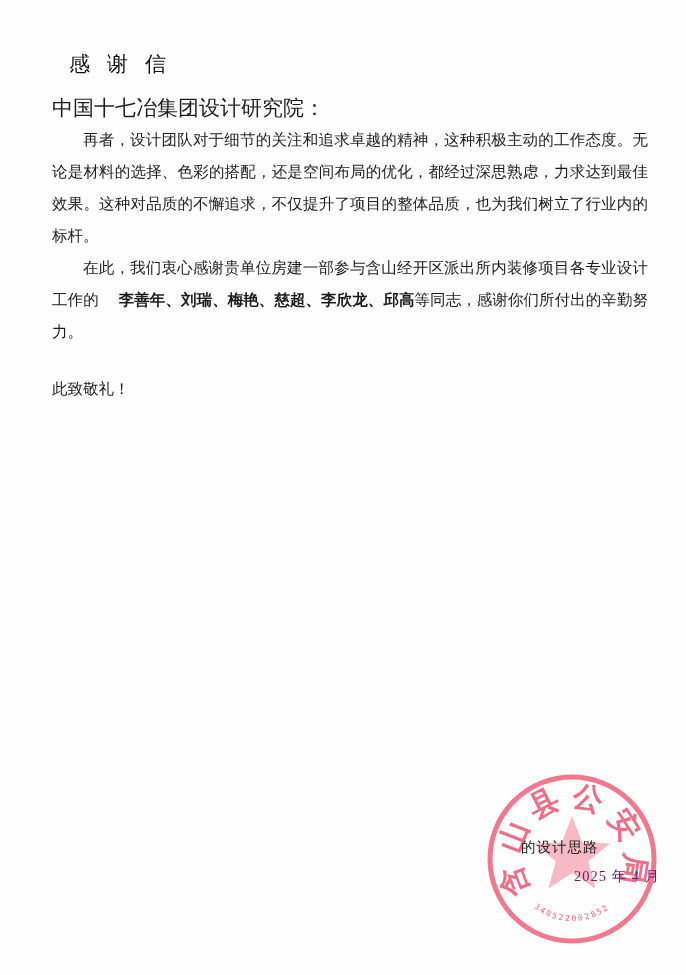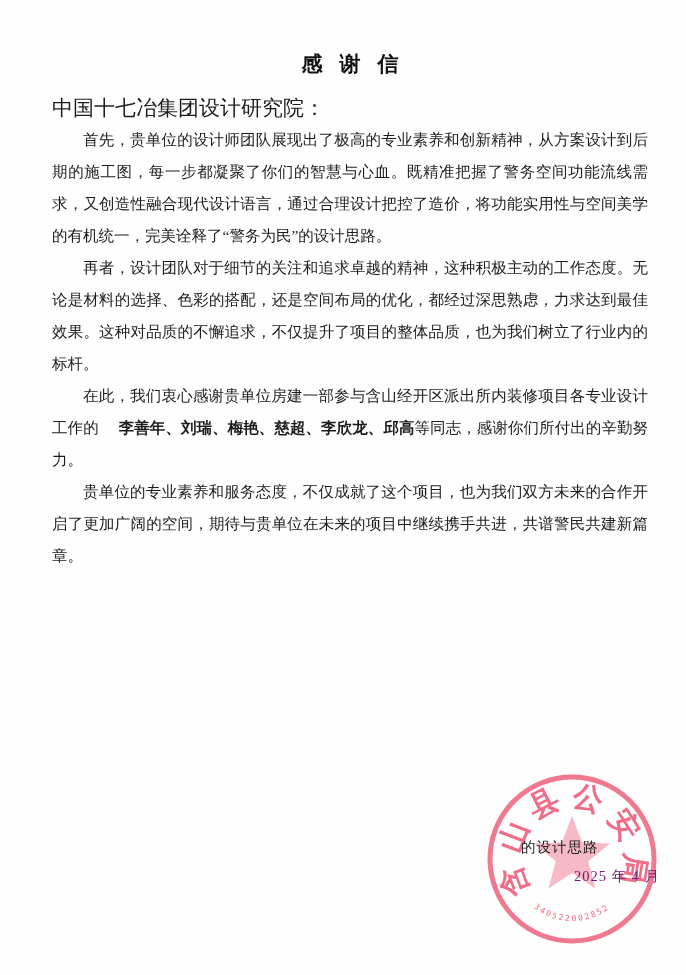--- a/index.html
+++ b/index.html
@@ -5,22 +5,22 @@
   :root { --seal-color: #ed5a76; }
   html,body { margin:0; padding:0; background:#ffffff; }
   .page {
     position:relative; width:686px; height:975px;
     background:#fefefe; overflow:hidden;
     font-family:"Liberation Serif","DejaVu Serif",serif;
     color:#1c1c1c;
   }
   .content { padding:50px 38px 0 52px; }
   .title {
-    margin:0 0 14px 0; text-align:center;
-    font-size:21px; font-weight:bold; color:#111;
+    margin:0 0 14px 0; 
+    font-size:21px; font-weight:normal; color:#111;
     letter-spacing:17px; text-indent:17px;
   }
   .recipient { margin:0; font-size:21px; line-height:32px; }
   .para {
     margin:0; font-size:15.5px; line-height:32px;
     text-align:justify; text-indent:2em;
   }
   .names { font-weight:bold;margin-left:20px; }
   .closing { margin:25px 0 0 0; font-size:15.5px; line-height:32px; }
 
@@ -45,24 +45,23 @@
     font-family:"DejaVu Sans Mono",monospace;
   }
 </style>
 </head>
 <body>
 
 <div class="page">
   <div class="content">
     <h1 class="title">感谢信</h1>
     <p class="recipient">中国十七冶集团设计研究院：</p>
-    <p class="para">首先，贵单位的设计师团队展现出了极高的专业素养和创新精神，从方案设计到后期的施工图，每一步都凝聚了你们的智慧与心血。既精准把握了警务空间功能流线需求，又创造性融合现代设计语言，通过合理设计把控了造价，将功能实用性与空间美学的有机统一，完美诠释了“警务为民”的设计思路。</p>
     <p class="para">再者，设计团队对于细节的关注和追求卓越的精神，这种积极主动的工作态度。无论是材料的选择、色彩的搭配，还是空间布局的优化，都经过深思熟虑，力求达到最佳效果。这种对品质的不懈追求，不仅提升了项目的整体品质，也为我们树立了行业内的标杆。</p>
     <p class="para"><span>在此，我们衷心感谢贵单位房建一部参与含山经开区派出所内装修项目各专业设计工作的</span><span class="names">李善年、刘瑞、梅艳、慈超、李欣龙、邱高</span><span>等同志，感谢你们所付出的辛勤努力。</span></p>
-    <p class="para">贵单位的专业素养和服务态度，不仅成就了这个项目，也为我们双方未来的合作开启了更加广阔的空间，期待与贵单位在未来的项目中继续携手共进，共谱警民共建新篇章。</p>
+    <p class="closing">此致敬礼！</p>
   </div>
 
   <svg class="seal" viewBox="0 0 190 190" xmlns="http://www.w3.org/2000/svg">
     <circle class="seal-ring" cx="95" cy="95" r="82"></circle>
     <polygon class="seal-star" points="95,52 85,78.2 57,79.6 78.8,97.3 71.5,124.4 95,109 118.5,124.4 111.2,97.3 133,79.6 105,78.2"></polygon>
     <g id="sealArc">
         <text class="seal-char" text-anchor="middle" dominant-baseline="central" transform="translate(36.2 117.6) rotate(-111.0)">含</text>
         <text class="seal-char" text-anchor="middle" dominant-baseline="central" transform="translate(36.2 72.4) rotate(-69.0)">山</text>
         <text class="seal-char" text-anchor="middle" dominant-baseline="central" transform="translate(66.4 38.9) rotate(-27.0)">县</text>
         <text class="seal-char" text-anchor="middle" dominant-baseline="central" transform="translate(111.3 34.1) rotate(15.0)">公</text>

